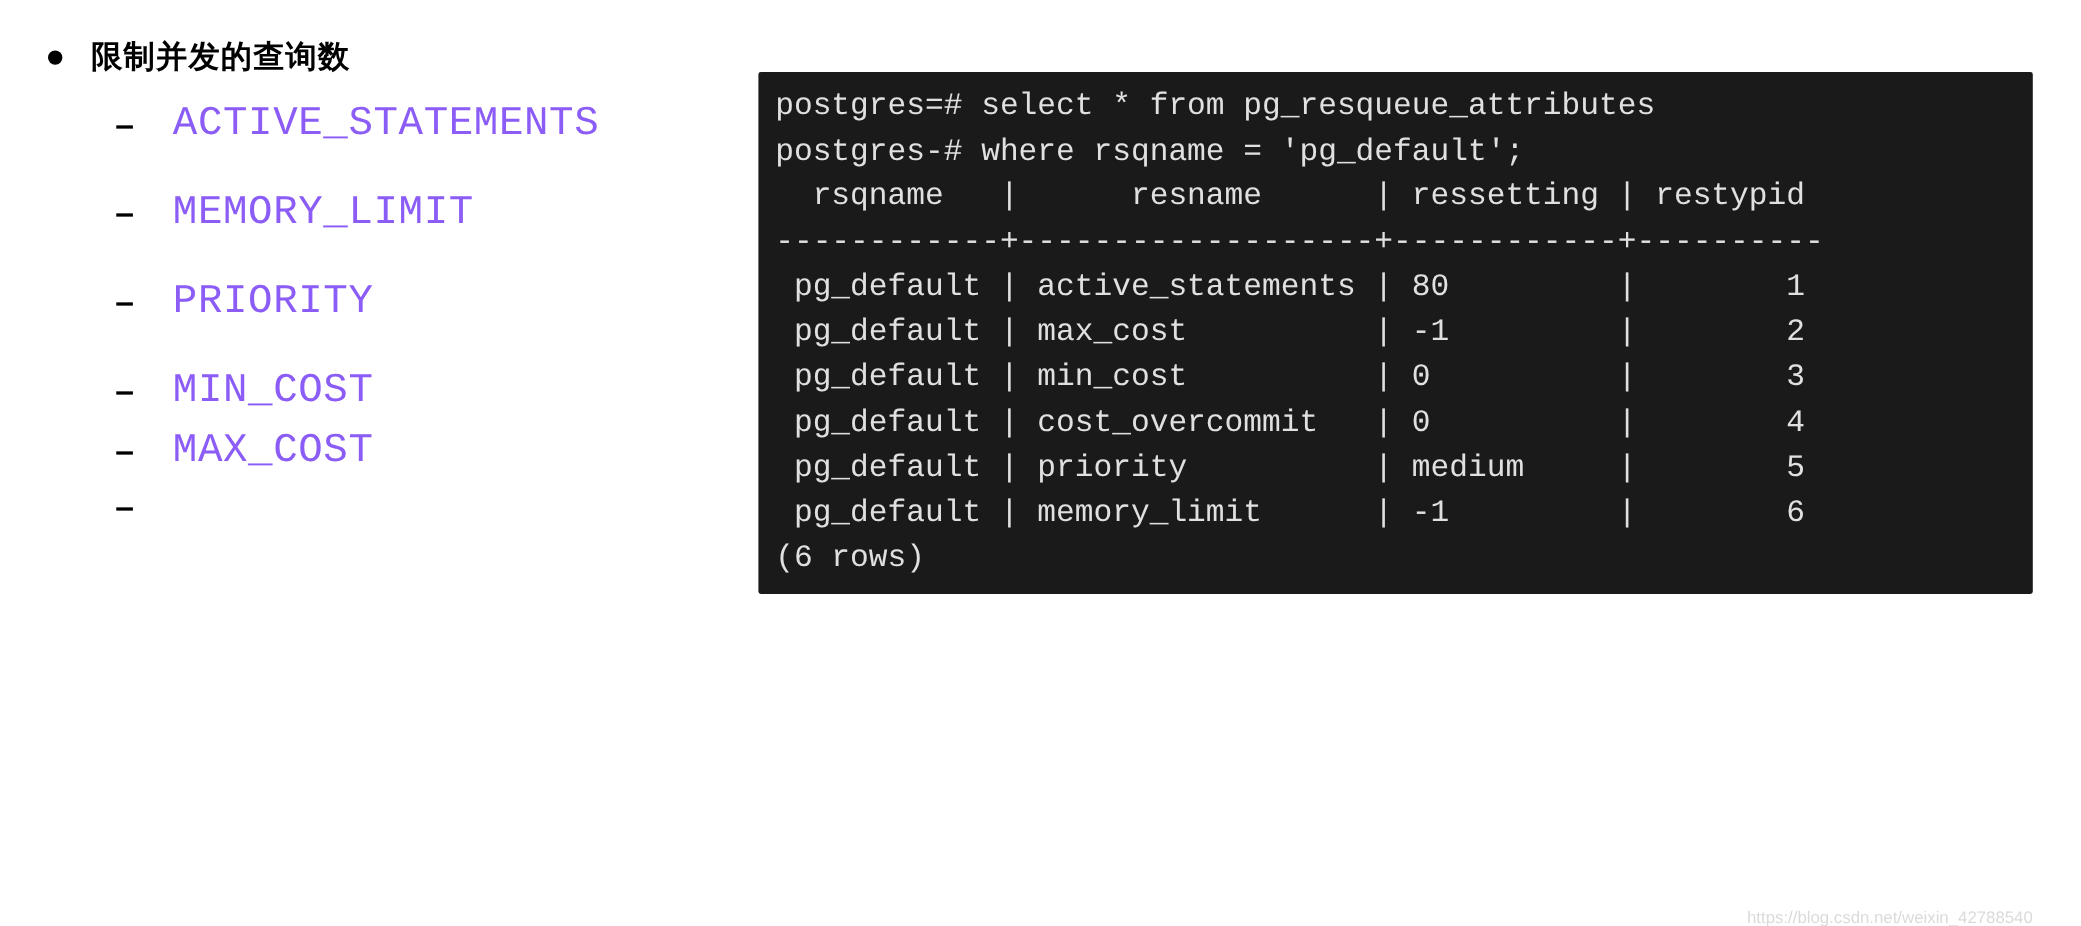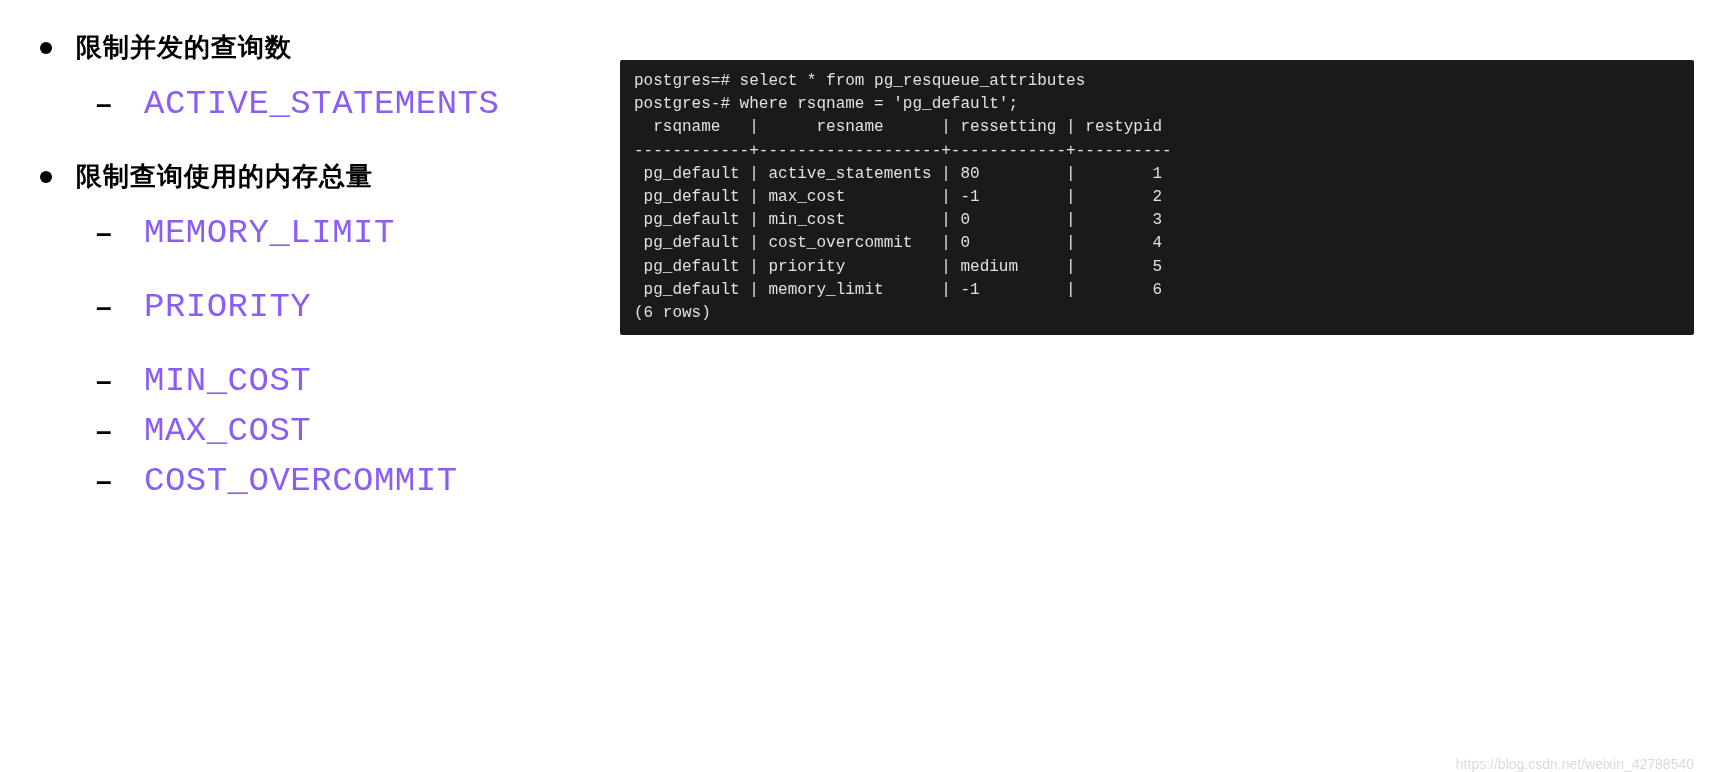--- a/index.html
+++ b/index.html
@@ -65,26 +65,27 @@
       letter-spacing: 0.5px;
     }
     .right-col {
       flex: 1;
       padding-top: 40px;
     }
     .terminal {
       background: #1a1a1a;
       color: #e0e0e0;
       font-family: "Courier New", Consolas, monospace;
-      font-size: 16px;
+      font-size: 26px;
       line-height: 1.45;
       padding: 10px 14px;
       white-space: pre;
       border-radius: 2px;
       min-width: 760px;
+      margin-left: 12px;
     }
     .watermark {
       position: absolute;
       bottom: 0;
       right: 40px;
       font-size: 14px;
       color: rgba(150,150,150,0.35);
       font-family: Arial, sans-serif;
     }
   </style>
@@ -99,24 +100,20 @@
         <span class="bullet-dot"></span>
         <span class="bullet-title">限制并发的查询数</span>
       </div>
       <div class="sub-item">
         <span class="sub-dash">–</span>
         <span class="sub-label">ACTIVE_STATEMENTS</span>
       </div>
     </div>
 
     <div class="bullet-section">
-      <div class="bullet-heading">
-        <span class="bullet-dot"></span>
-        <span class="bullet-title">限制查询使用的内存总量</span>
-      </div>
       <div class="sub-item">
         <span class="sub-dash">–</span>
         <span class="sub-label">MEMORY_LIMIT</span>
       </div>
     </div>
 
     <div class="bullet-section">
       <div class="sub-item">
         <span class="sub-dash">–</span>
         <span class="sub-label">PRIORITY</span>
@@ -127,21 +124,20 @@
       <div class="sub-item">
         <span class="sub-dash">–</span>
         <span class="sub-label">MIN_COST</span>
       </div>
       <div class="sub-item">
         <span class="sub-dash">–</span>
         <span class="sub-label">MAX_COST</span>
       </div>
       <div class="sub-item">
         <span class="sub-dash">–</span>
-        <span class="sub-label">COST_OVERCOMMIT</span>
       </div>
     </div>
 
   </div>
 
   <div class="right-col">
     <div class="terminal"><span>postgres=# select * from pg_resqueue_attributes</span>
 <span>postgres-# where rsqname = 'pg_default';</span>
 <span>  rsqname   |      resname      | ressetting | restypid</span>
 <span>------------+-------------------+------------+----------</span>

